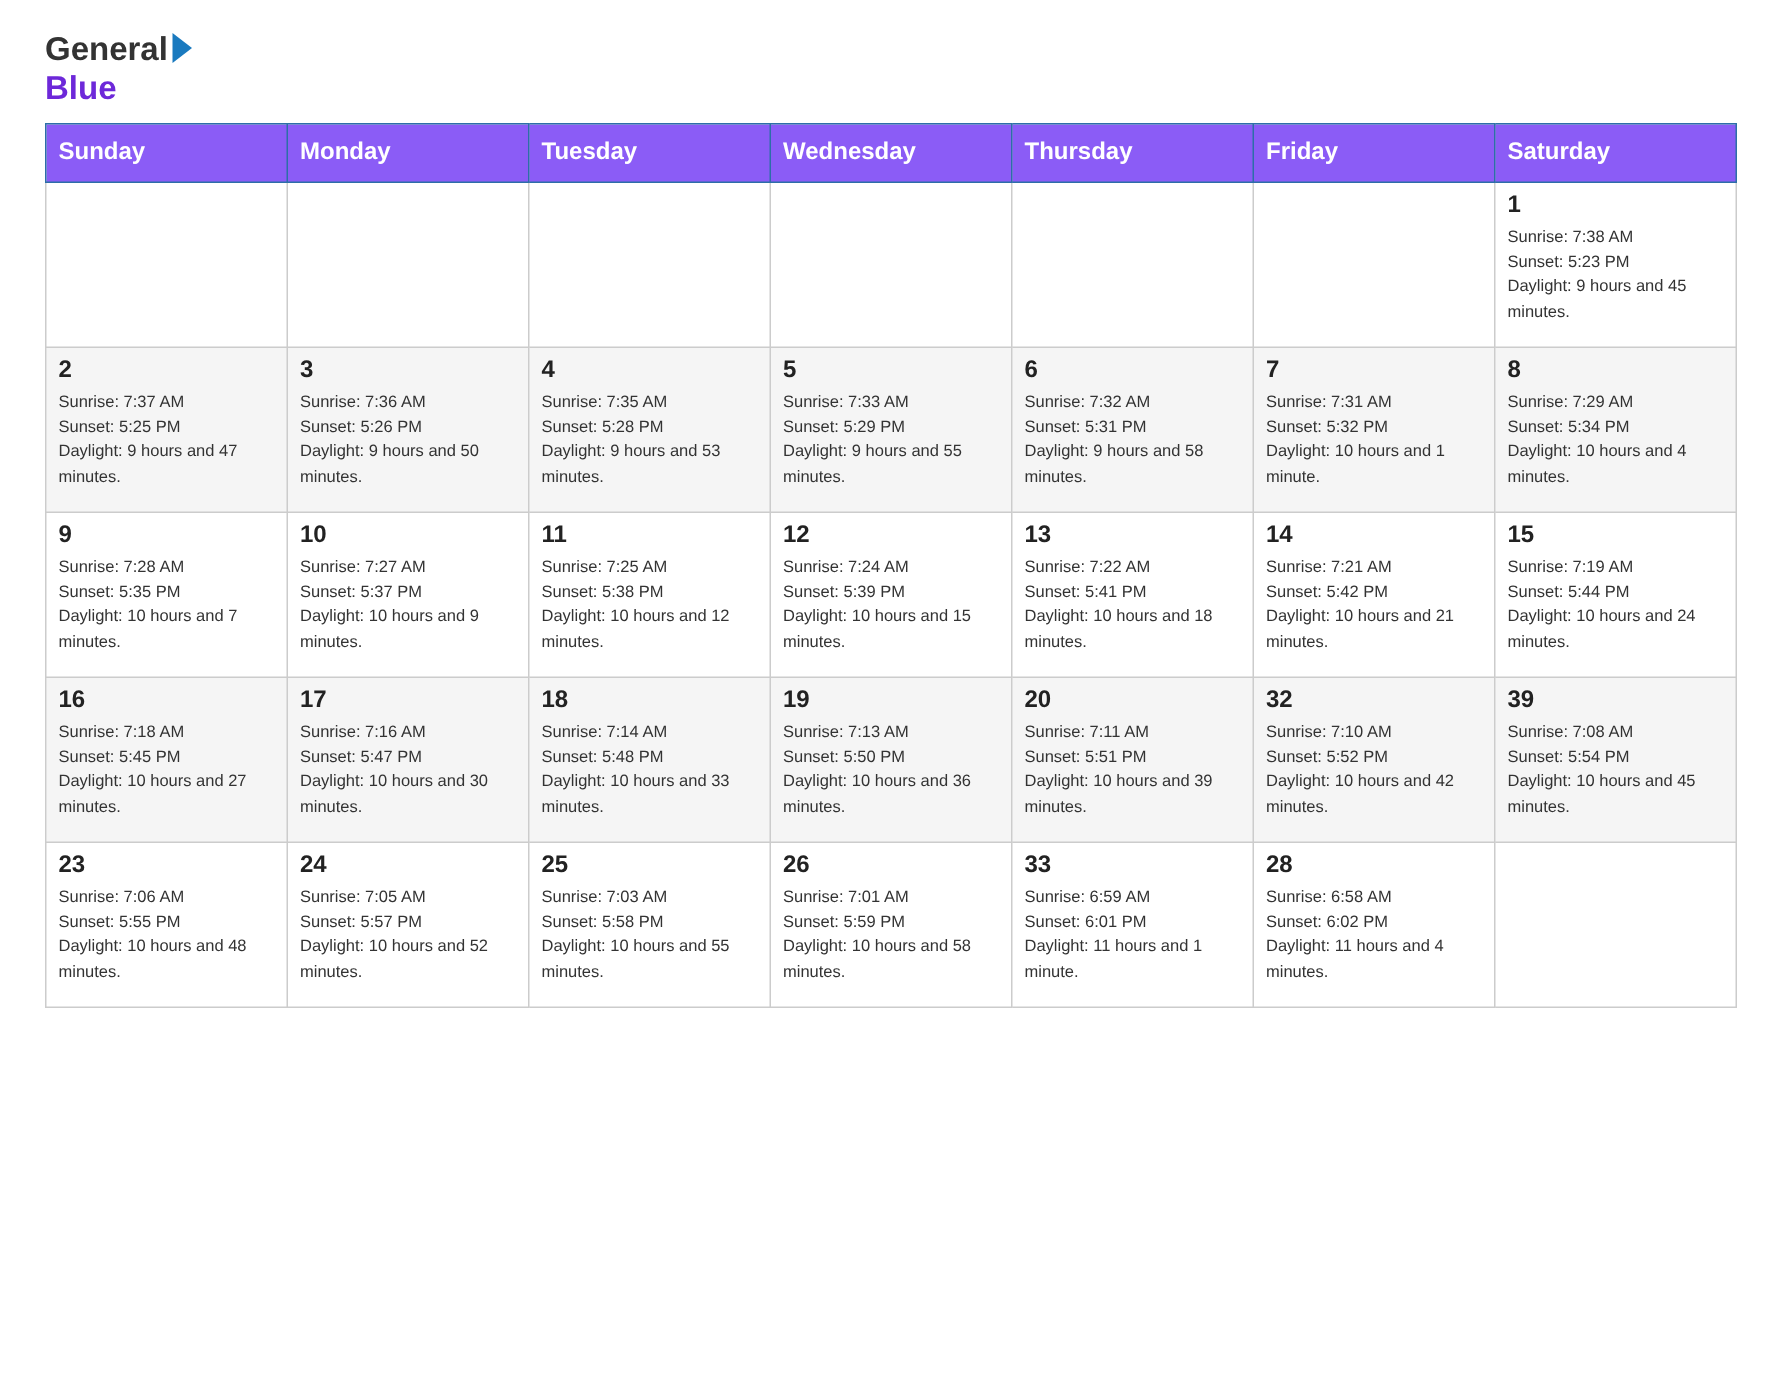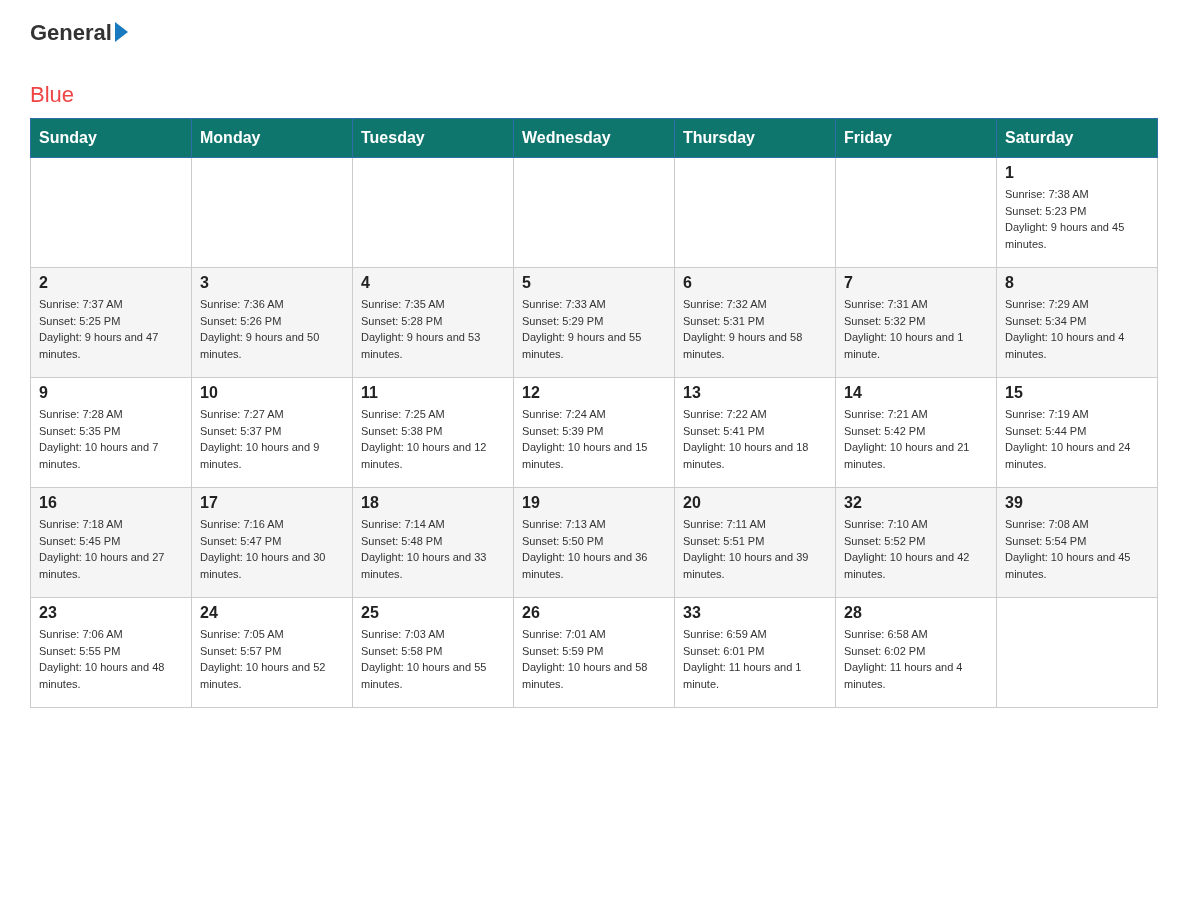--- a/index.html
+++ b/index.html
@@ -16,23 +16,22 @@
       align-items: flex-start;
       margin-bottom: 10px;
     }
     .logo-text-general {
       font-size: 22px;
       font-weight: bold;
       color: #333;
     }
     .logo-text-blue {
       font-size: 22px;
-      font-weight: normal;
-      color: #ef4444;
-      margin-top: 36px;
+      font-weight: bold;
+      color: #6d28d9;
     }
     .title-block {
       text-align: right;
     }
     .month-title {
       font-size: 48px;
       font-weight: bold;
       color: #222;
       line-height: 1.1;
     }
@@ -40,21 +39,21 @@
       font-size: 22px;
       color: #444;
       margin-top: 4px;
     }
     .calendar {
       width: 100%;
       border-collapse: collapse;
       margin-top: 10px;
     }
     .calendar th {
-      background-color: #0f766e;
+      background-color: #8b5cf6;
       color: #fff;
       font-size: 16px;
       font-weight: bold;
       padding: 10px 8px;
       text-align: left;
       border: 1px solid #2d6ea8;
     }
     .calendar td {
       border: 1px solid #ccc;
       vertical-align: top;

